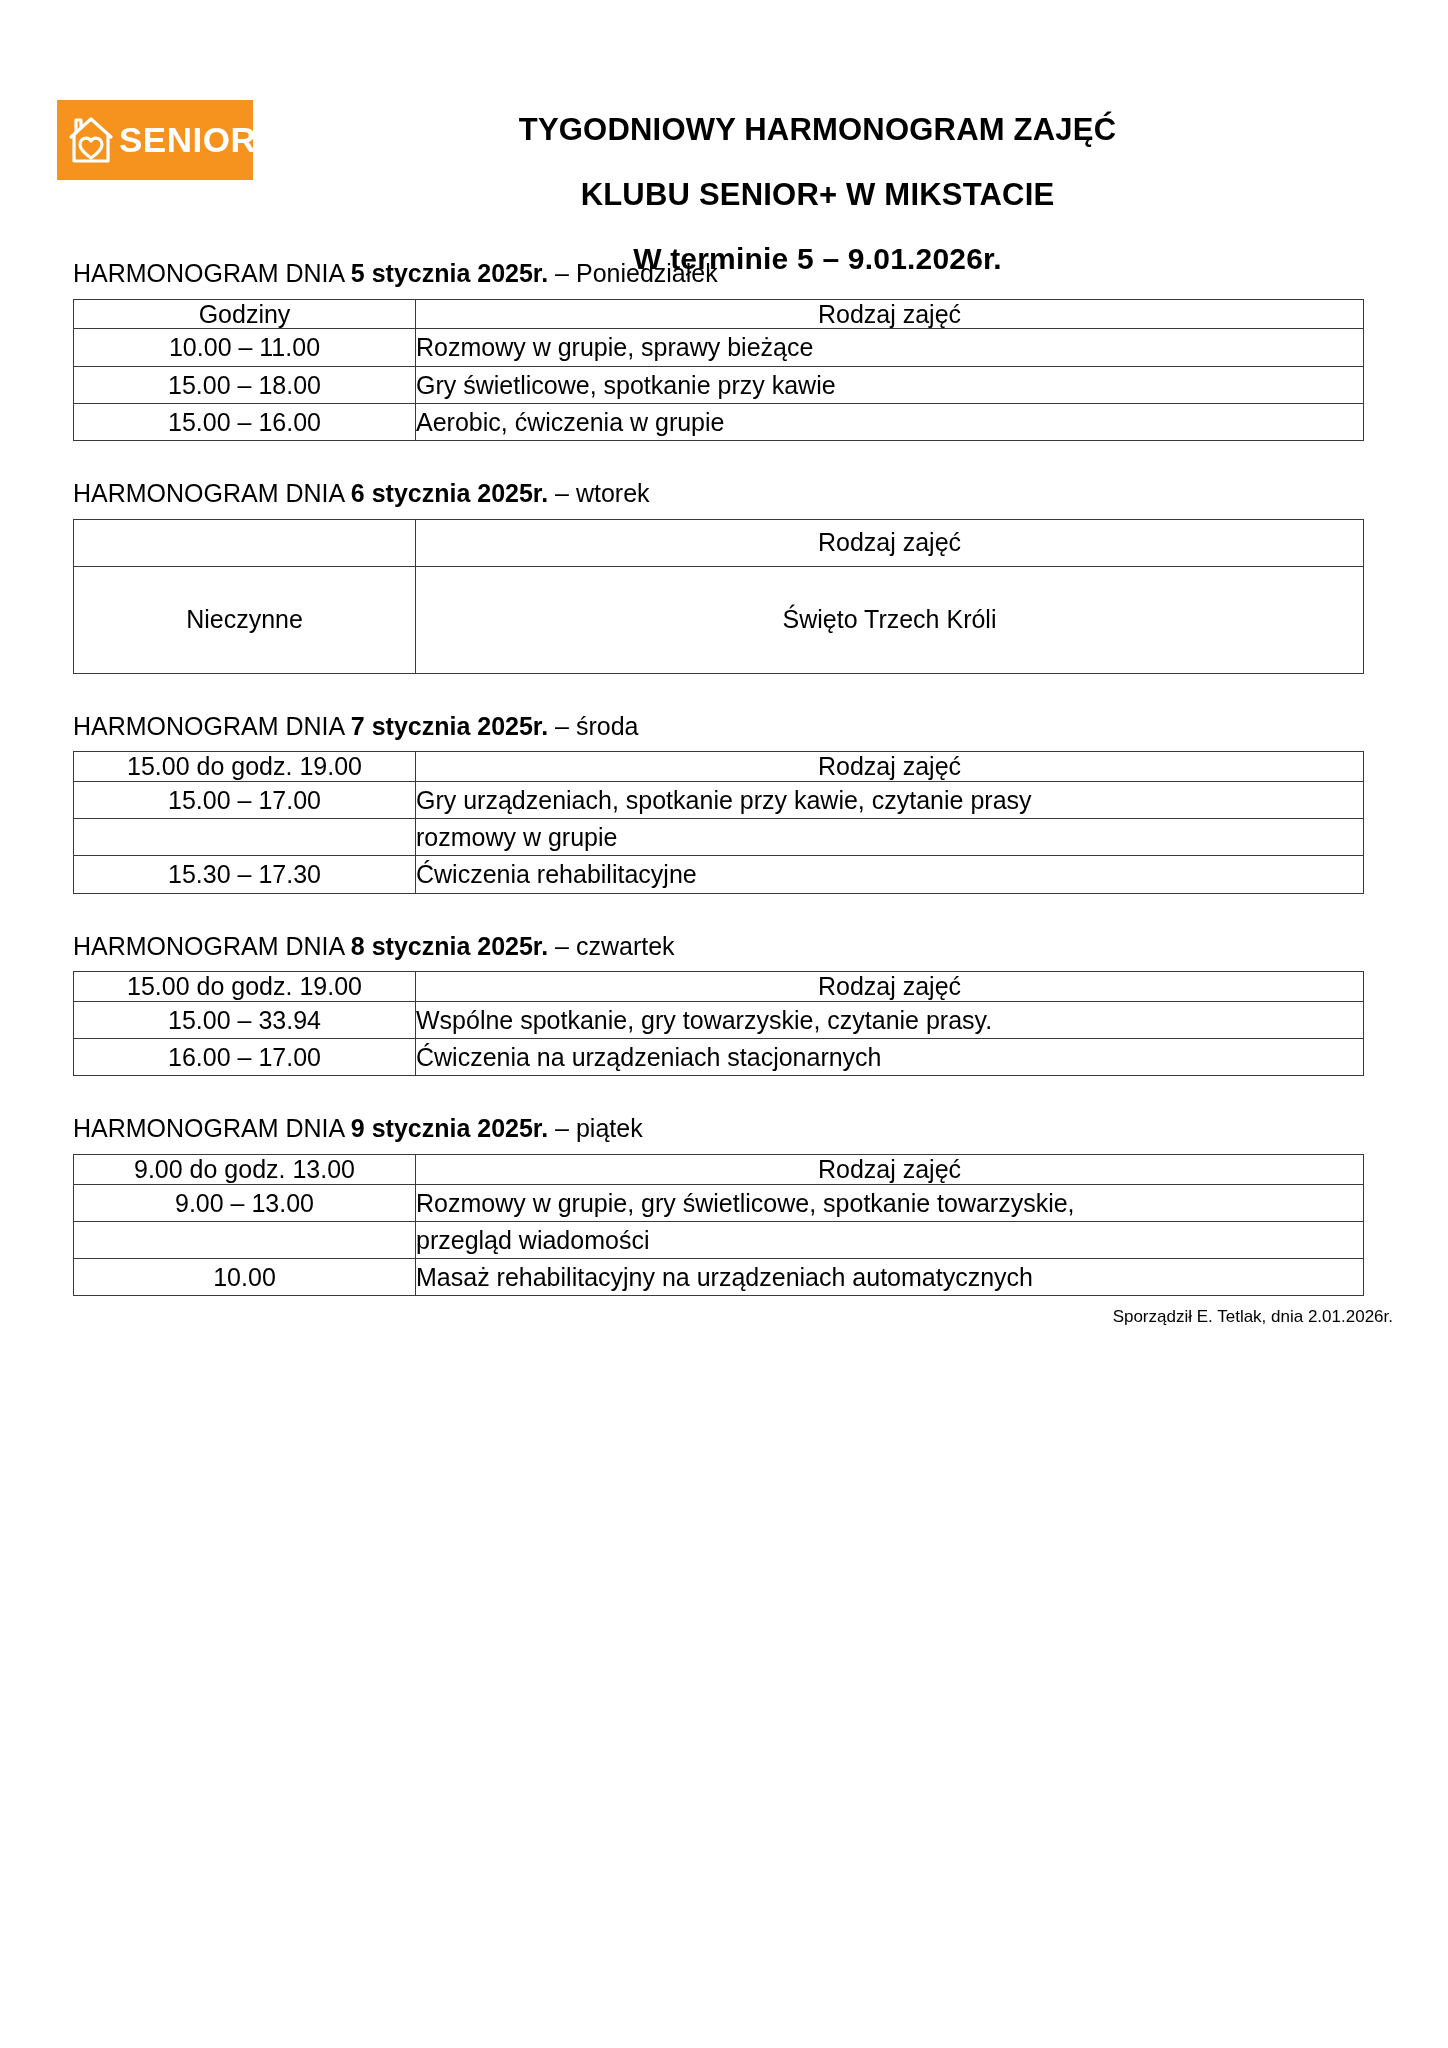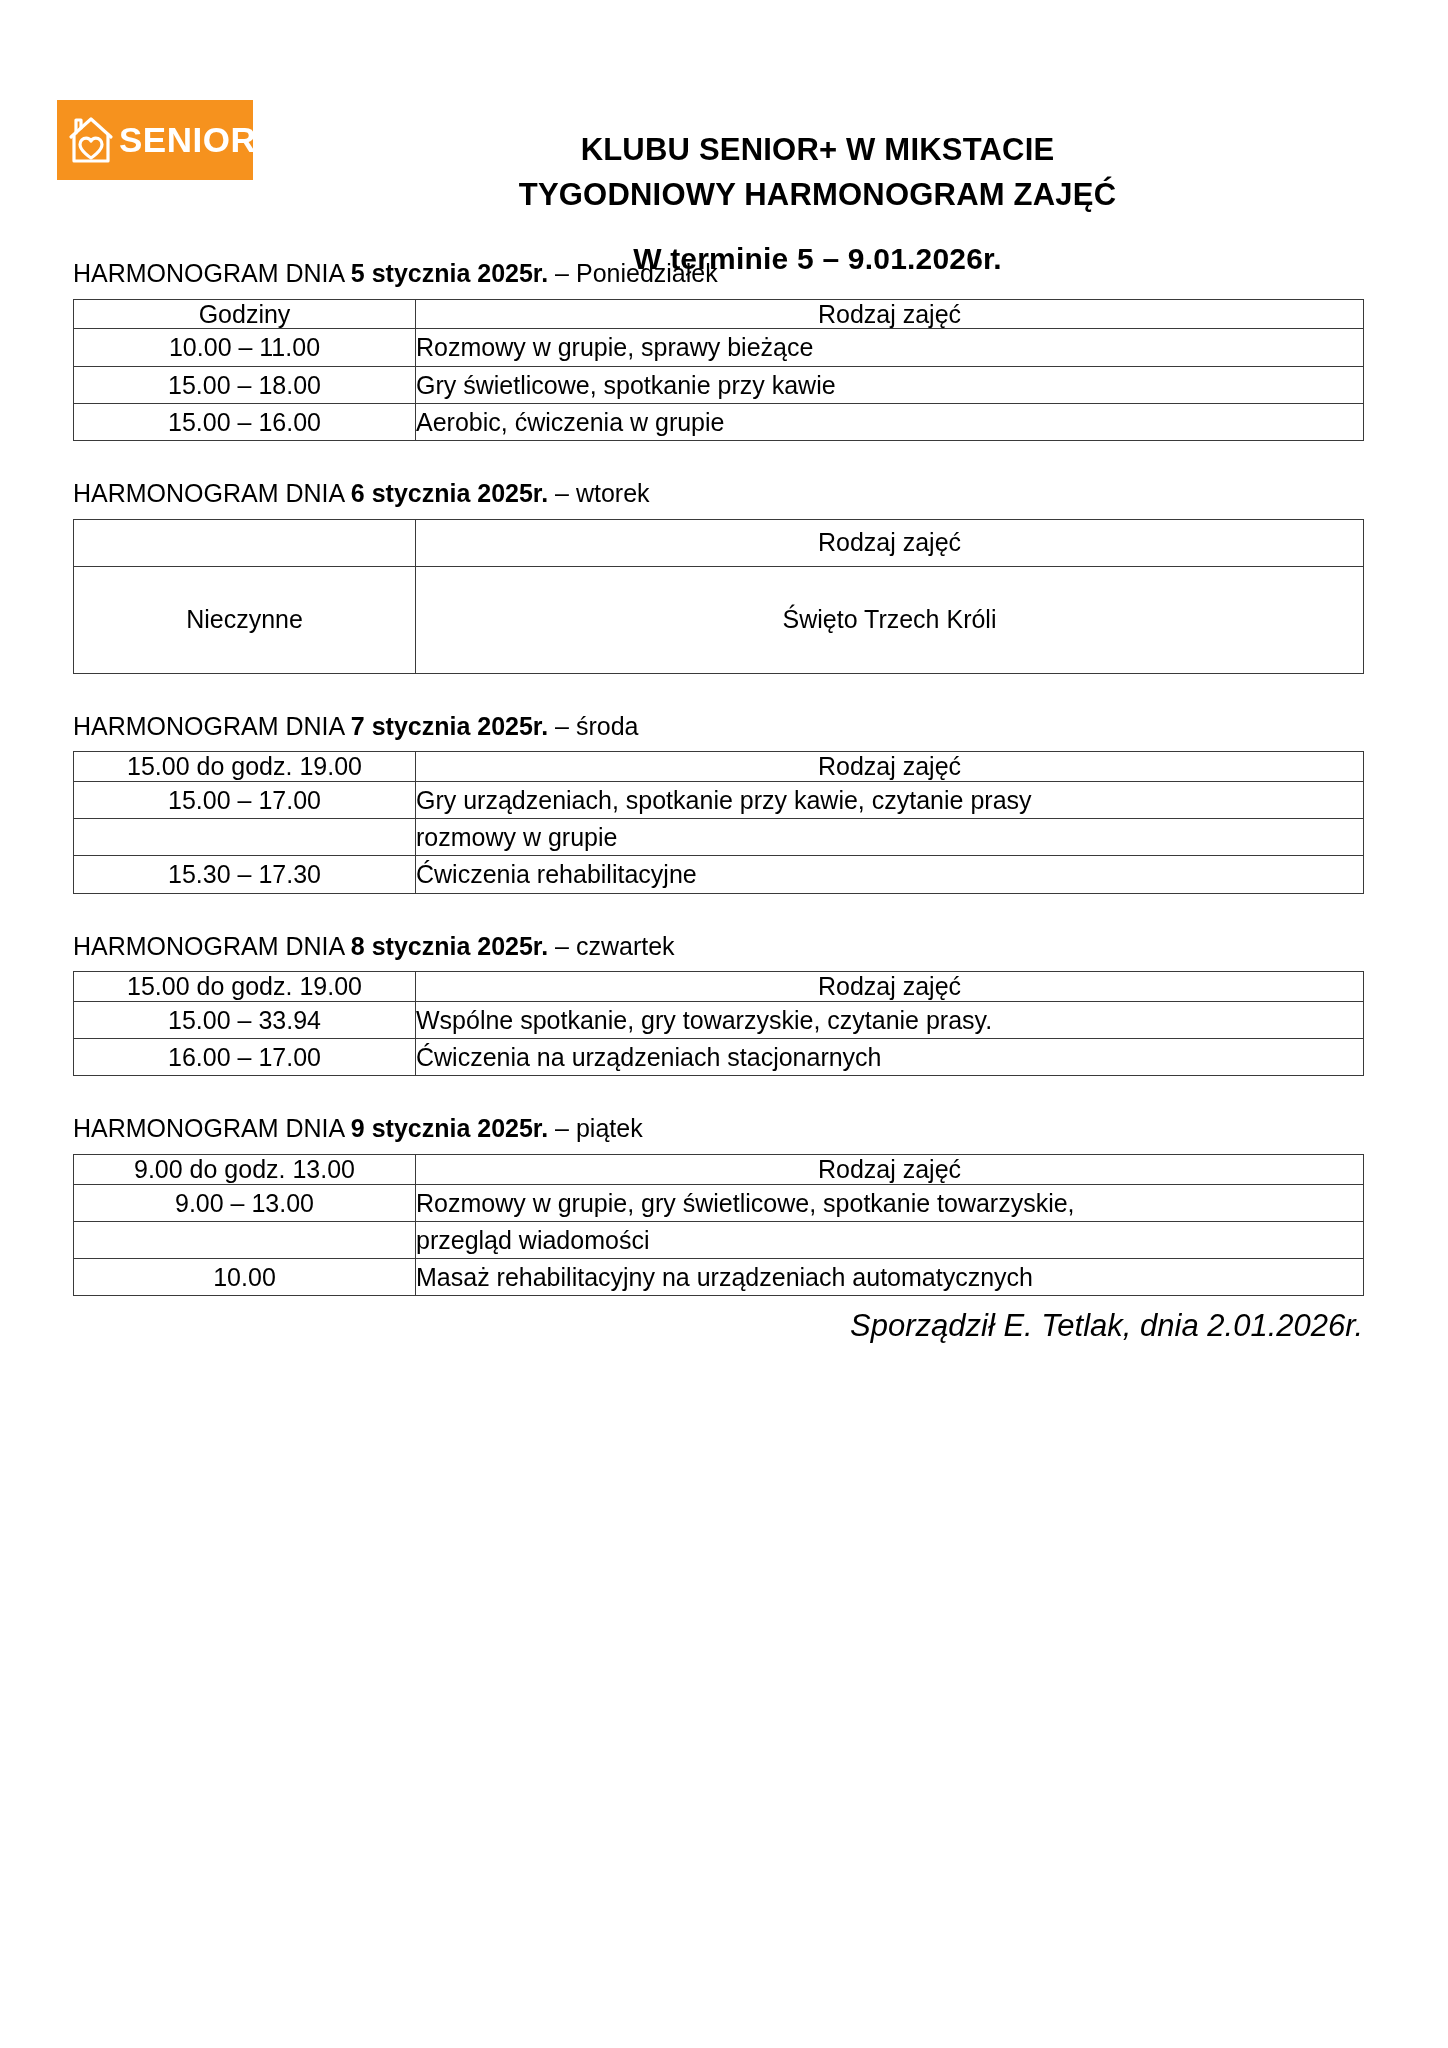--- a/index.html
+++ b/index.html
@@ -150,26 +150,25 @@
     text-align: center;
     font-weight: bold;
     font-size: 25px;
     height: 106px;
     padding: 10px;
   }
   .empty-hdr { height: 46px; }
 
   
   .footer {
-    padding-right: 85px;
+    padding-right: 55px;
     text-align: right;
-    font-size: 31px;
+    font-size: 17px;
     line-height: 1.2;
     margin-top: -28px;
-    font-style: italic;
   }
 </style>
 </head>
 <body>
 
 <div class="page">
 
   <div class="header">
 
     <div class="logo">
@@ -184,22 +183,22 @@
                    C 23.4 27.2, 25.1 28.4, 26 30.1
                    C 26.9 28.4, 28.6 27.2, 30.8 27.2
                    C 34.1 27.2, 37 29.8, 37 33.5
                    C 37 40, 26 47, 26 47 Z" fill="none" stroke="#ffffff" stroke-width="3.2" stroke-linejoin="round"></path>
         </svg>
       </span>
       <span class="logo-text">SENIOR +</span>
     </div>
 
     <div class="title-block">
+      <div class="title-line title-line-1">TYGODNIOWY HARMONOGRAM ZAJĘĆ</div>
       <div class="title-line title-line-2">KLUBU SENIOR+ W MIKSTACIE</div>
-      <div class="title-line title-line-1">TYGODNIOWY HARMONOGRAM ZAJĘĆ</div>
       <div class="title-line title-line-3">W terminie 5 – 9.01.2026r.</div>
     </div>
   </div>
 
   <div class="sections">
 
     <div class="section">
       <div class="section-heading"><span>HARMONOGRAM DNIA </span><span class="bold">5 stycznia 2025r.</span><span> – Poniedziałek</span></div>
       <table class="sched">
         <colgroup>

